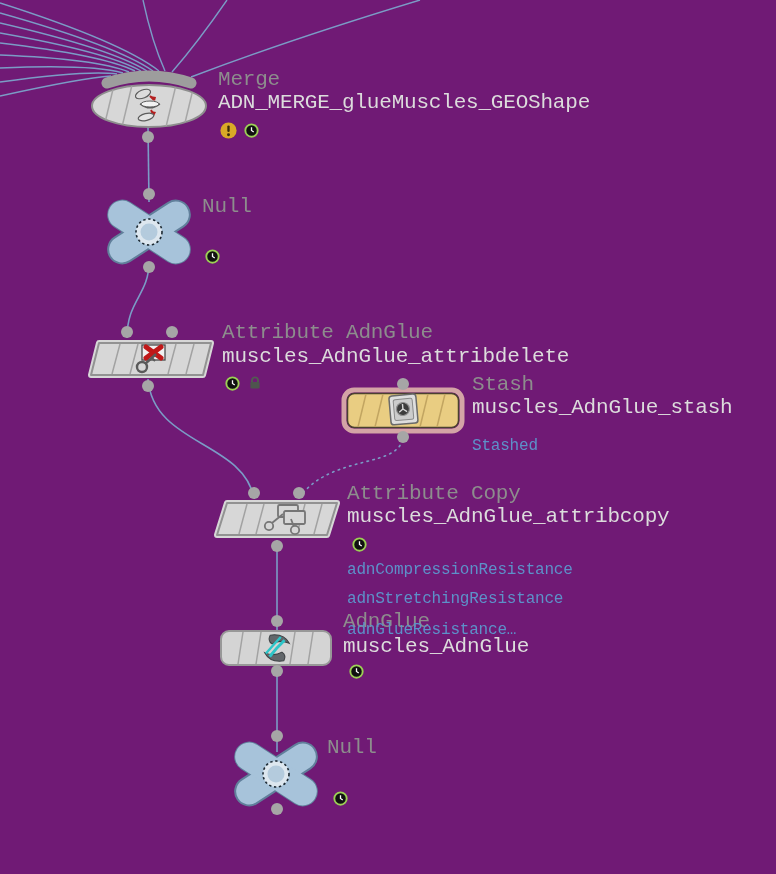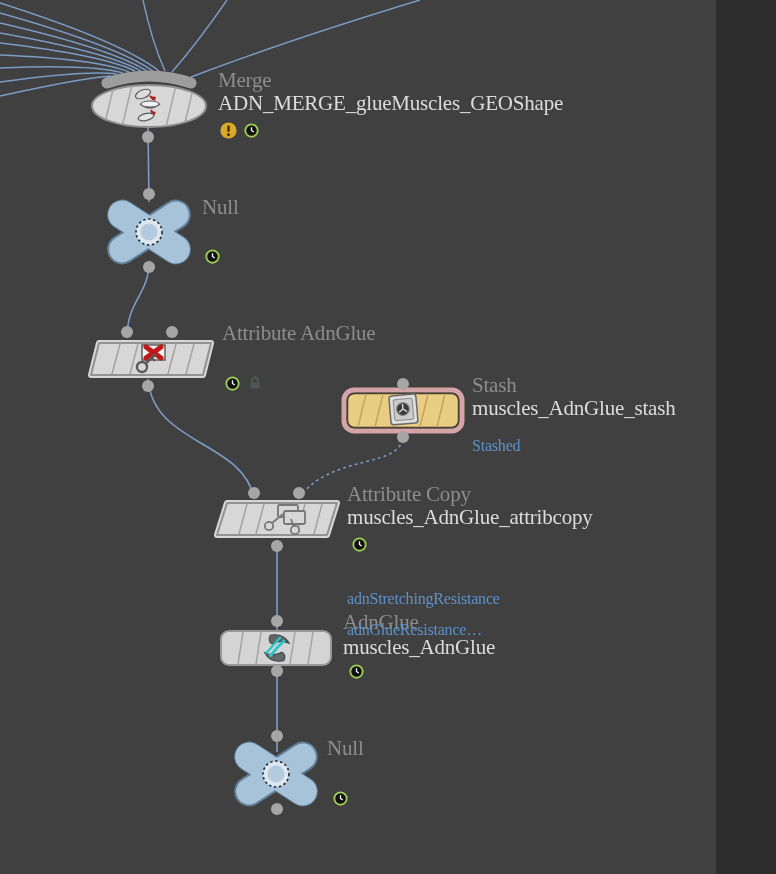--- a/index.html
+++ b/index.html
@@ -1,18 +1,18 @@
 <!DOCTYPE html>
 <html><head>
 <meta charset="utf-8">
 <style>
   html,body{margin:0;padding:0;background:#2d2d2d;}
   #editor{
-    position:relative;width:716px;height:874px;overflow:hidden;
-    background:#404040;font-family:Liberation Serif, serif;
+    position:relative;width:776px;height:874px;overflow:hidden;
+    background:#701a75;font-family:Liberation Mono, monospace;
   }
   #wiregfx{position:absolute;left:0;top:0;z-index:0;}
   .lbl{position:absolute;white-space:nowrap;line-height:1.05;letter-spacing:-0.2px;}
   .type{color:#8d8d8d;font-size:21px;z-index:1;}
   .name{color:#dcdcdc;font-size:21px;z-index:3;}
   .info{color:#5d91c9;font-size:16px;z-index:2;}
   .badges{position:absolute;display:flex;gap:7px;align-items:center;z-index:3;}
   .badges svg{display:block;}
 </style>
 </head>
@@ -210,20 +210,21 @@
 <div class="badges" style="left:205px;top:249px;">
   <span>
     <svg width="15" height="15" viewBox="0 0 16 16">
           <circle cx="8" cy="8" r="6.6" fill="#101010" stroke="#9ccf55" stroke-width="2"></circle>
           <path d="M8,4.6 L8,8 L10.4,9.6" stroke="#ffffff" stroke-width="1.4" fill="none"></path>
         </svg>
   </span>
 </div>
 
 <div class="lbl type" style="left:222px;top:322px;">Attribute AdnGlue</div>
+<div class="lbl name" style="left:222px;top:346px;">muscles_AdnGlue_attribdelete</div>
 <div class="badges" style="left:225px;top:375px;">
   <span>
     <svg width="15" height="15" viewBox="0 0 16 16">
           <circle cx="8" cy="8" r="6.6" fill="#101010" stroke="#9ccf55" stroke-width="2"></circle>
           <path d="M8,4.6 L8,8 L10.4,9.6" stroke="#ffffff" stroke-width="1.4" fill="none"></path>
         </svg>
   </span>
   <span>
     <svg width="16" height="16" viewBox="0 0 16 16">
           <path d="M5,7 V5.4 A3,3 0 0 1 11,5.4 V7" stroke="#535a53" stroke-width="1.9" fill="none"></path>
@@ -239,20 +240,21 @@
 <div class="lbl name" style="left:347px;top:506px;">muscles_AdnGlue_attribcopy</div>
 <div class="lbl type" style="left:347px;top:483px;">Attribute Copy</div>
 <div class="badges" style="left:352px;top:537px;">
   <span>
     <svg width="15" height="15" viewBox="0 0 16 16">
           <circle cx="8" cy="8" r="6.6" fill="#101010" stroke="#9ccf55" stroke-width="2"></circle>
           <path d="M8,4.6 L8,8 L10.4,9.6" stroke="#ffffff" stroke-width="1.4" fill="none"></path>
         </svg>
   </span>
 </div>
+<div class="lbl info" style="left:347px;top:562px;">adnCompressionResistance</div>
 <div class="lbl info" style="left:347px;top:622px;">adnGlueResistance…</div>
 <div class="lbl info" style="left:347px;top:591px;">adnStretchingResistance</div>
 
 <div class="lbl type" style="left:343px;top:611px;">AdnGlue</div>
 <div class="lbl name" style="left:343px;top:636px;text-align:center;">muscles_AdnGlue</div>
 <div class="badges" style="left:349px;top:664px;">
   <span>
     <svg width="15" height="15" viewBox="0 0 16 16">
           <circle cx="8" cy="8" r="6.6" fill="#101010" stroke="#9ccf55" stroke-width="2"></circle>
           <path d="M8,4.6 L8,8 L10.4,9.6" stroke="#ffffff" stroke-width="1.4" fill="none"></path>

